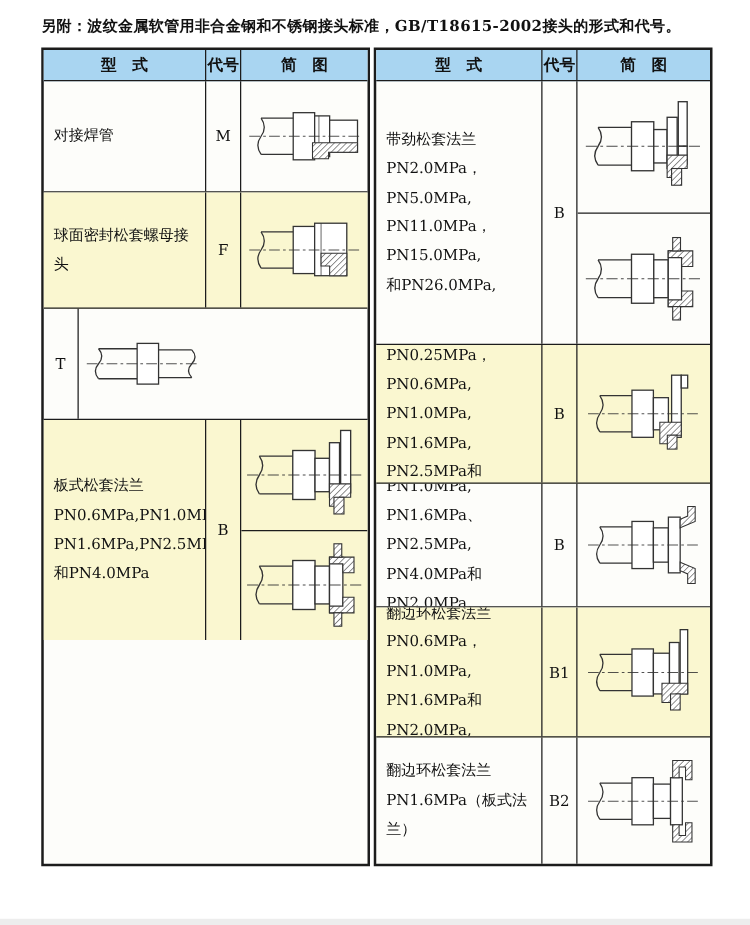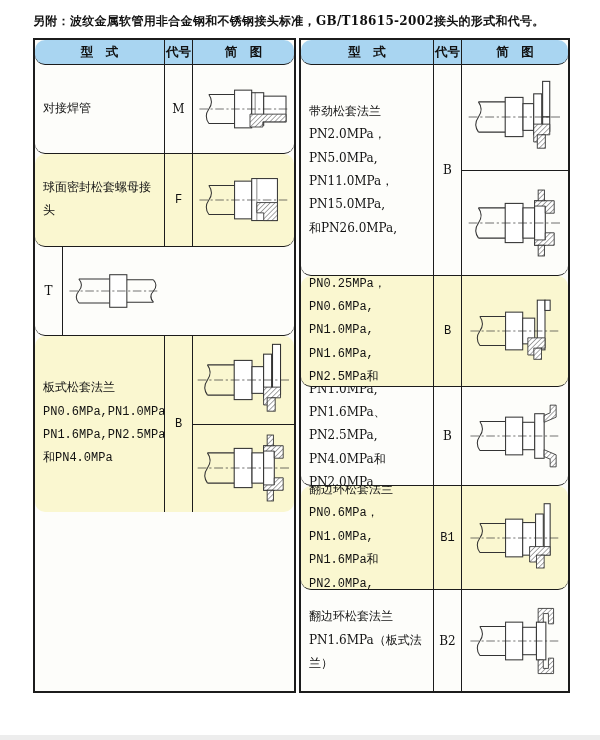--- a/index.html
+++ b/index.html
@@ -7,33 +7,33 @@
     width:600px;height:740px;position:relative;background:#ffffff;
     font-family:"DejaVu Serif","Liberation Serif",serif;color:#111;
     overflow:hidden;
   }
   .title{
     position:absolute;left:33px;top:13px;width:560px;
     font-size:12px;font-weight:bold;letter-spacing:.3px;white-space:nowrap;
   }
   .tables{position:absolute;left:33px;top:38px;display:flex;gap:3px;}
   .tbl{border:2px solid #1c1c1c;background:#fdfdfa;}
-  .tr{display:flex;border-bottom:1px solid #1c1c1c;border-radius:10px;}
+  .tr{display:flex;border-bottom:1px solid #1c1c1c;}
   .tr:last-child{border-bottom:none;}
   .td{
     border-right:1px solid #1c1c1c;box-sizing:border-box;
     display:flex;align-items:center;overflow:hidden;
   }
   .td:last-child{border-right:none;}
   .type{padding:3px 4px 3px 8px;font-size:12px;line-height:1.95;white-space:pre-line;}
   .code{justify-content:center;font-size:12px;}
   .diag{flex-direction:column;align-items:stretch;padding:0;}
   .sub{flex:1;display:flex;align-items:center;justify-content:center;}
   .sub + .sub{border-top:1px solid #1c1c1c;}
-  .hl{background:#faf7d0;font-family:Liberation Mono, monospace;}
+  .hl{background:#faf7d0;}
   .thead{background:#a9d5f1;}
   .thead .td{justify-content:center;font-size:12.5px;font-weight:bold;padding:0;}
   
   .L .c1{width:130px;}
   .L .c2{width:28px;}
   .L .c3{width:101px;}
   
   .R .c1{width:133px;}
   .R .c2{width:28px;}
   .R .c3{width:106px;}

